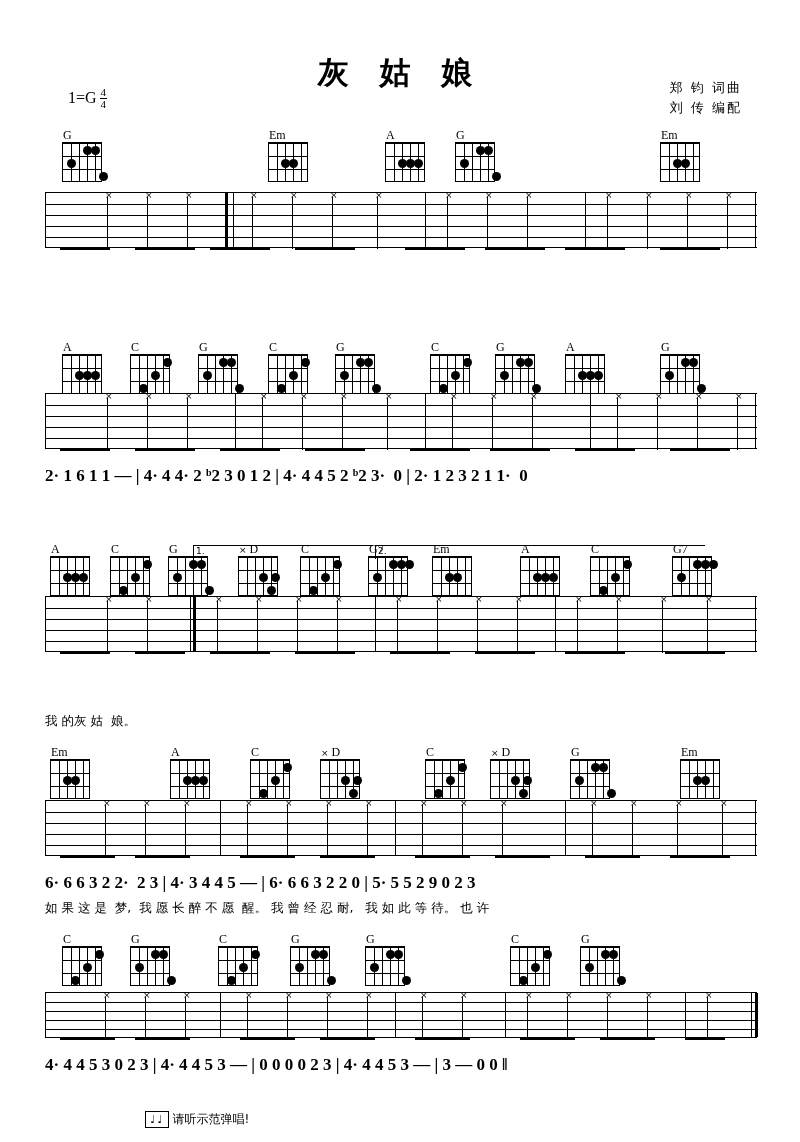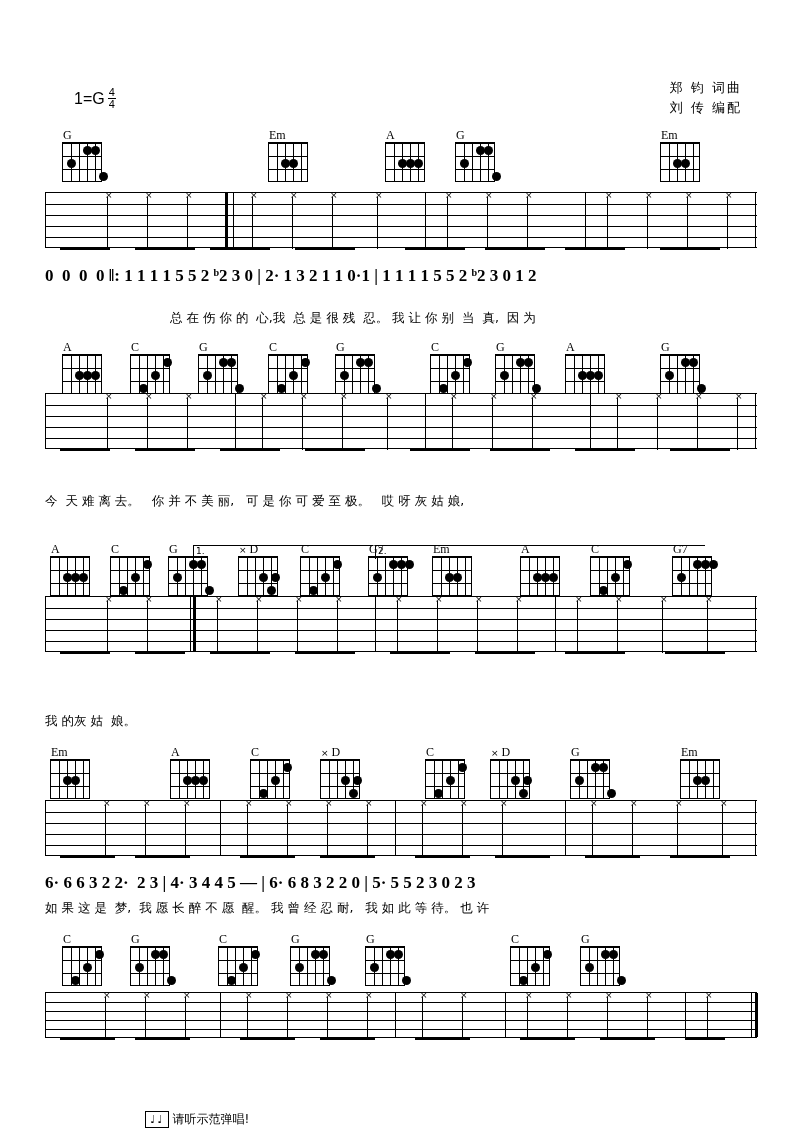--- a/index.html
+++ b/index.html
@@ -32,23 +32,23 @@
   .subtitle {
     position: absolute;
     top: 94px; left: 0; width: 800px;
     text-align: center;
     font-size: 13px;
     letter-spacing: 2px;
     font-family: "DejaVu Sans", sans-serif;
   }
   .key-sig {
     position: absolute;
-    left: 74px; top: 88px;
+    left: 68px; top: 88px;
     font-size: 16px;
-    font-family: Liberation Sans, sans-serif;
+    font-family: Liberation Serif, serif;
   }
   .key-sig .frac {
     display: inline-block;
     vertical-align: middle;
     font-size: 11px;
     line-height: 1;
     text-align: center;
     margin-left: 3px;
     position: relative;
     top: -1px;
@@ -167,20 +167,21 @@
     font-size: 9px;
     font-family: "DejaVu Sans", sans-serif;
     padding-left: 2px;
   }
 </style>
 </head>
 <body>
 
 <div class="page">
 
+  <div class="title">灰 姑 娘</div>
 
   <div class="key-sig">
     <span>1=G</span><span class="frac"><span class="num">4</span><span class="den">4</span></span>
   </div>
 
   <div class="credits">
     <div>郑  钧  词曲</div>
     <div>刘  传  编配</div>
   </div>
 
@@ -301,22 +302,20 @@
     <div class="beam" style="position:absolute; left:15px; top:0; width:50px"></div>
     <div class="beam" style="position:absolute; left:90px; top:0; width:60px"></div>
     <div class="beam" style="position:absolute; left:165px; top:0; width:60px"></div>
     <div class="beam" style="position:absolute; left:250px; top:0; width:60px"></div>
     <div class="beam" style="position:absolute; left:360px; top:0; width:60px"></div>
     <div class="beam" style="position:absolute; left:440px; top:0; width:60px"></div>
     <div class="beam" style="position:absolute; left:520px; top:0; width:60px"></div>
     <div class="beam" style="position:absolute; left:615px; top:0; width:60px"></div>
   </div>
 
-  <div class="jianpu" style="left:45px; top:266px;">0  0  0  0 ‖: 1 1 1 1 5 5 2 ᵇ2 3 0 | 2· 1 3 2 1 1 0·1 | 1 1 1 1 5 5 2 ᵇ2 3 0 1 2</div>
-  <div class="lyrics" style="left:170px; top:310px;">总 在 伤 你 的  心,我  总 是 很 残  忍。 我 让 你 别  当  真,  因 为</div>
 
   <div class="chord" style="left:62px; top:340px;">
     <div class="cname">A</div>
     <div class="grid">
       <div class="v" style="left:8px"></div>
         <div class="v" style="left:16px"></div>
         <div class="v" style="left:24px"></div>
         <div class="v" style="left:32px"></div>
       <div class="h" style="top:12px"></div>
         <div class="h" style="top:25px"></div>
@@ -485,21 +484,21 @@
     <div class="beam" style="position:absolute; left:15px; top:0; width:50px"></div>
     <div class="beam" style="position:absolute; left:90px; top:0; width:60px"></div>
     <div class="beam" style="position:absolute; left:175px; top:0; width:60px"></div>
     <div class="beam" style="position:absolute; left:260px; top:0; width:60px"></div>
     <div class="beam" style="position:absolute; left:365px; top:0; width:60px"></div>
     <div class="beam" style="position:absolute; left:445px; top:0; width:60px"></div>
     <div class="beam" style="position:absolute; left:530px; top:0; width:60px"></div>
     <div class="beam" style="position:absolute; left:625px; top:0; width:60px"></div>
   </div>
 
-  <div class="lyrics" style="left:45px; top:493px;">今  天 难 离 去。   你 并 不 美 丽,   可 是 你 可 爱 至 极。   哎 呀 灰 姑 娘,</div>
+  <div class="jianpu" style="left:45px; top:466px;">2· 1 6 1 1 — | 4· 4 4· 2 ᵇ2 3 0 1 2 | 4· 4 4 5 2 ᵇ2 3·  0 | 2· 1 2 3 2 1 1·  0</div>
 
   <div class="chord" style="left:50px; top:542px;">
     <div class="cname">A</div>
     <div class="grid">
       <div class="v" style="left:8px"></div>
         <div class="v" style="left:16px"></div>
         <div class="v" style="left:24px"></div>
         <div class="v" style="left:32px"></div>
       <div class="h" style="top:12px"></div>
         <div class="h" style="top:25px"></div>
@@ -848,21 +847,21 @@
     <div class="beam" style="position:absolute; left:15px; top:0; width:55px"></div>
     <div class="beam" style="position:absolute; left:90px; top:0; width:55px"></div>
     <div class="beam" style="position:absolute; left:195px; top:0; width:55px"></div>
     <div class="beam" style="position:absolute; left:275px; top:0; width:55px"></div>
     <div class="beam" style="position:absolute; left:370px; top:0; width:55px"></div>
     <div class="beam" style="position:absolute; left:450px; top:0; width:55px"></div>
     <div class="beam" style="position:absolute; left:540px; top:0; width:55px"></div>
     <div class="beam" style="position:absolute; left:625px; top:0; width:60px"></div>
   </div>
 
-  <div class="jianpu" style="left:45px; top:873px;">6· 6 6 3 2 2·  2 3 | 4· 3 4 4 5 — | 6· 6 8 3 2 2 0 | 5· 5 5 2 3 0 2 3</div>
+  <div class="jianpu" style="left:45px; top:873px;">6· 6 6 3 2 2·  2 3 | 4· 3 4 4 5 — | 6· 6 6 3 2 2 0 | 5· 5 5 2 9 0 2 3</div>
   <div class="lyrics" style="left:45px; top:900px;">如 果 这 是  梦,  我 愿 长 醉 不 愿  醒。 我 曾 经 忍 耐,   我 如 此 等 待。 也 许</div>
 
   <div class="chord" style="left:62px; top:932px;">
     <div class="cname">C</div>
     <div class="grid">
       <div class="v" style="left:8px"></div>
         <div class="v" style="left:16px"></div>
         <div class="v" style="left:24px"></div>
         <div class="v" style="left:32px"></div>
       <div class="h" style="top:12px"></div>
@@ -1006,18 +1005,19 @@
     <div class="beam" style="position:absolute; left:15px; top:0; width:55px"></div>
     <div class="beam" style="position:absolute; left:90px; top:0; width:55px"></div>
     <div class="beam" style="position:absolute; left:195px; top:0; width:55px"></div>
     <div class="beam" style="position:absolute; left:275px; top:0; width:55px"></div>
     <div class="beam" style="position:absolute; left:370px; top:0; width:55px"></div>
     <div class="beam" style="position:absolute; left:475px; top:0; width:55px"></div>
     <div class="beam" style="position:absolute; left:555px; top:0; width:55px"></div>
     <div class="beam" style="position:absolute; left:640px; top:0; width:40px"></div>
   </div>
 
+  <div class="jianpu" style="left:45px; top:1055px;">4· 4 4 5 3 0 2 3 | 4· 4 4 5 3 — | 0 0 0 0 2 3 | 4· 4 4 5 3 — | 3 — 0 0 ‖</div>
 
   <div class="footer-note">
     <span class="oo">♩♩</span><span>请听示范弹唱!</span>
   </div>
 
 </div>
 
 </body></html>

